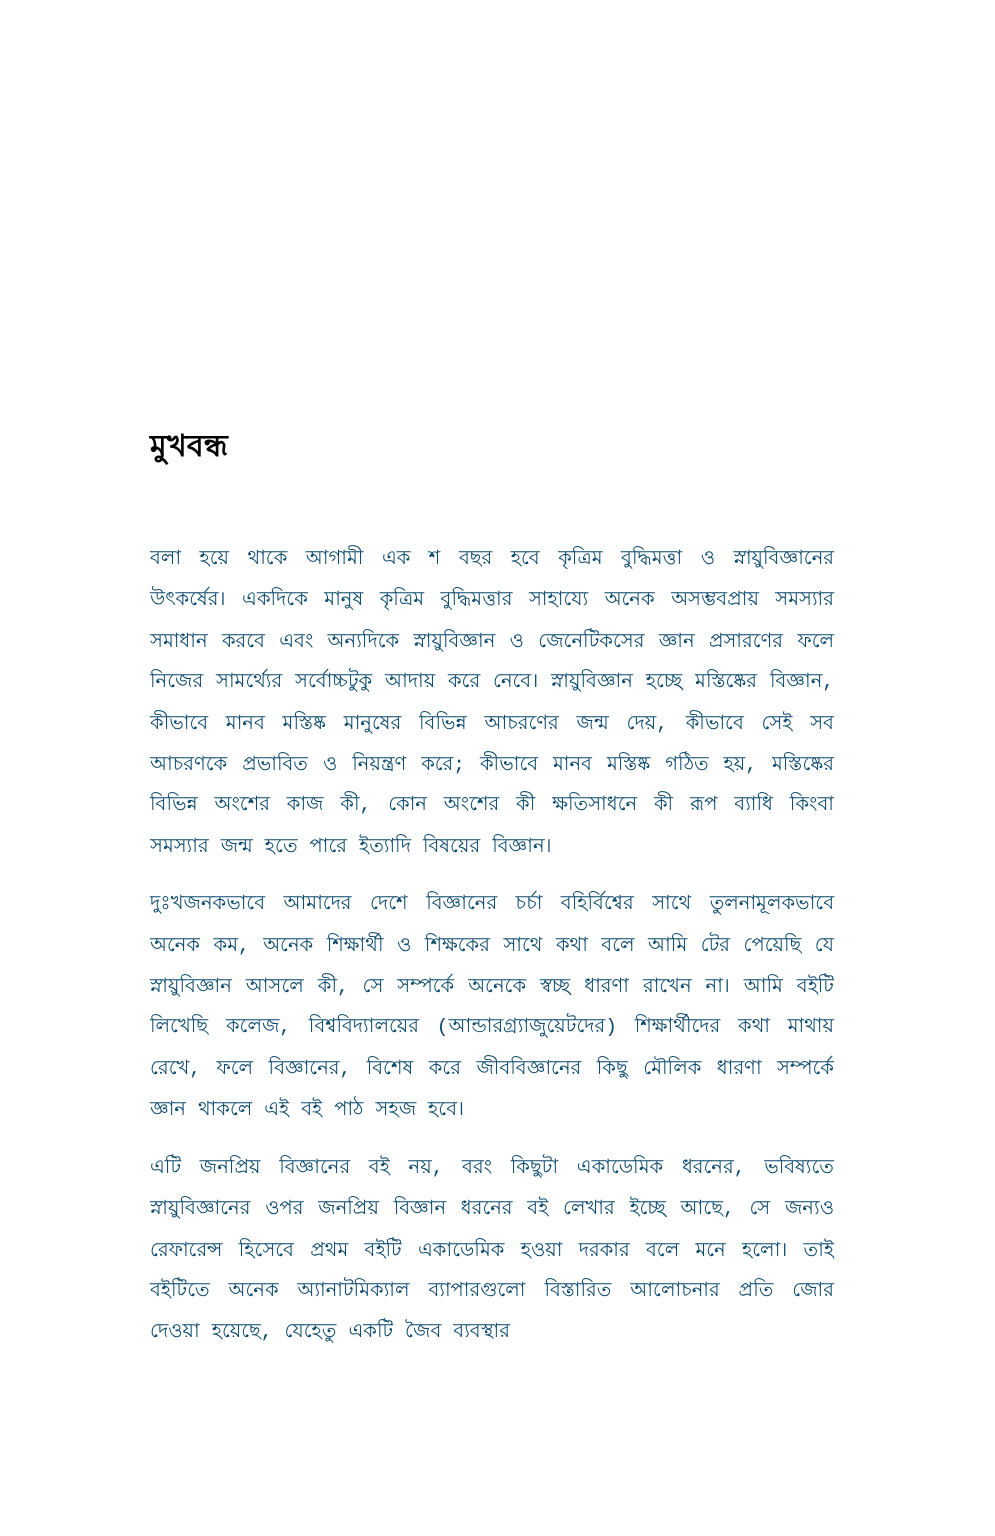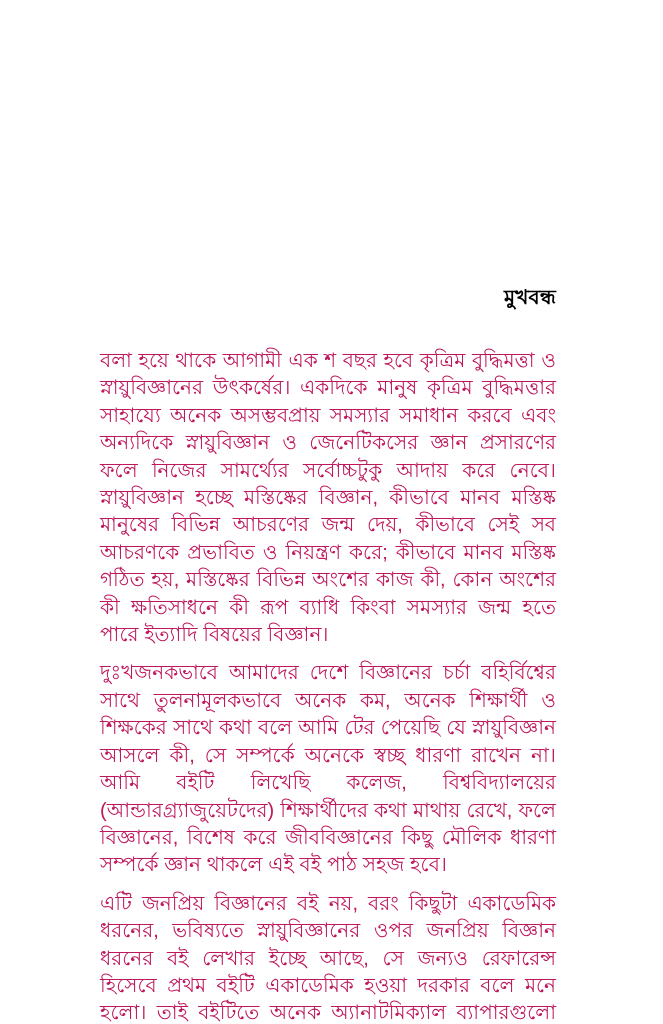--- a/index.html
+++ b/index.html
@@ -31,31 +31,31 @@
     left: 100px;
     top: 283px;
     width: 456px;
   }
 
   .doc-title {
     font-family: "DejaVu Sans", "Liberation Sans", sans-serif;
     font-size: 20px;
     font-weight: 700;
     line-height: 28px;
-    text-align: right;
+    text-align: left;
     color: #000000;
-    margin: 0 0 36px 0;
+    margin: 0 0 48px 0;
     letter-spacing: 0.2px;
   }
 
   .para {
-    font-family: Liberation Sans, sans-serif;
-    font-size: 20px;
+    font-family: Liberation Mono, monospace;
+    font-size: 13px;
     line-height: 27.4px;
-    color: #be185d;
+    color: #0c4a6e;
     text-align: justify;
     text-justify: inter-word;
     margin: 0 0 11px 0;
     word-spacing: 0.2px;
     hyphens: none;
   }
 
   .para:last-child {
     margin-bottom: 12px;
   }

